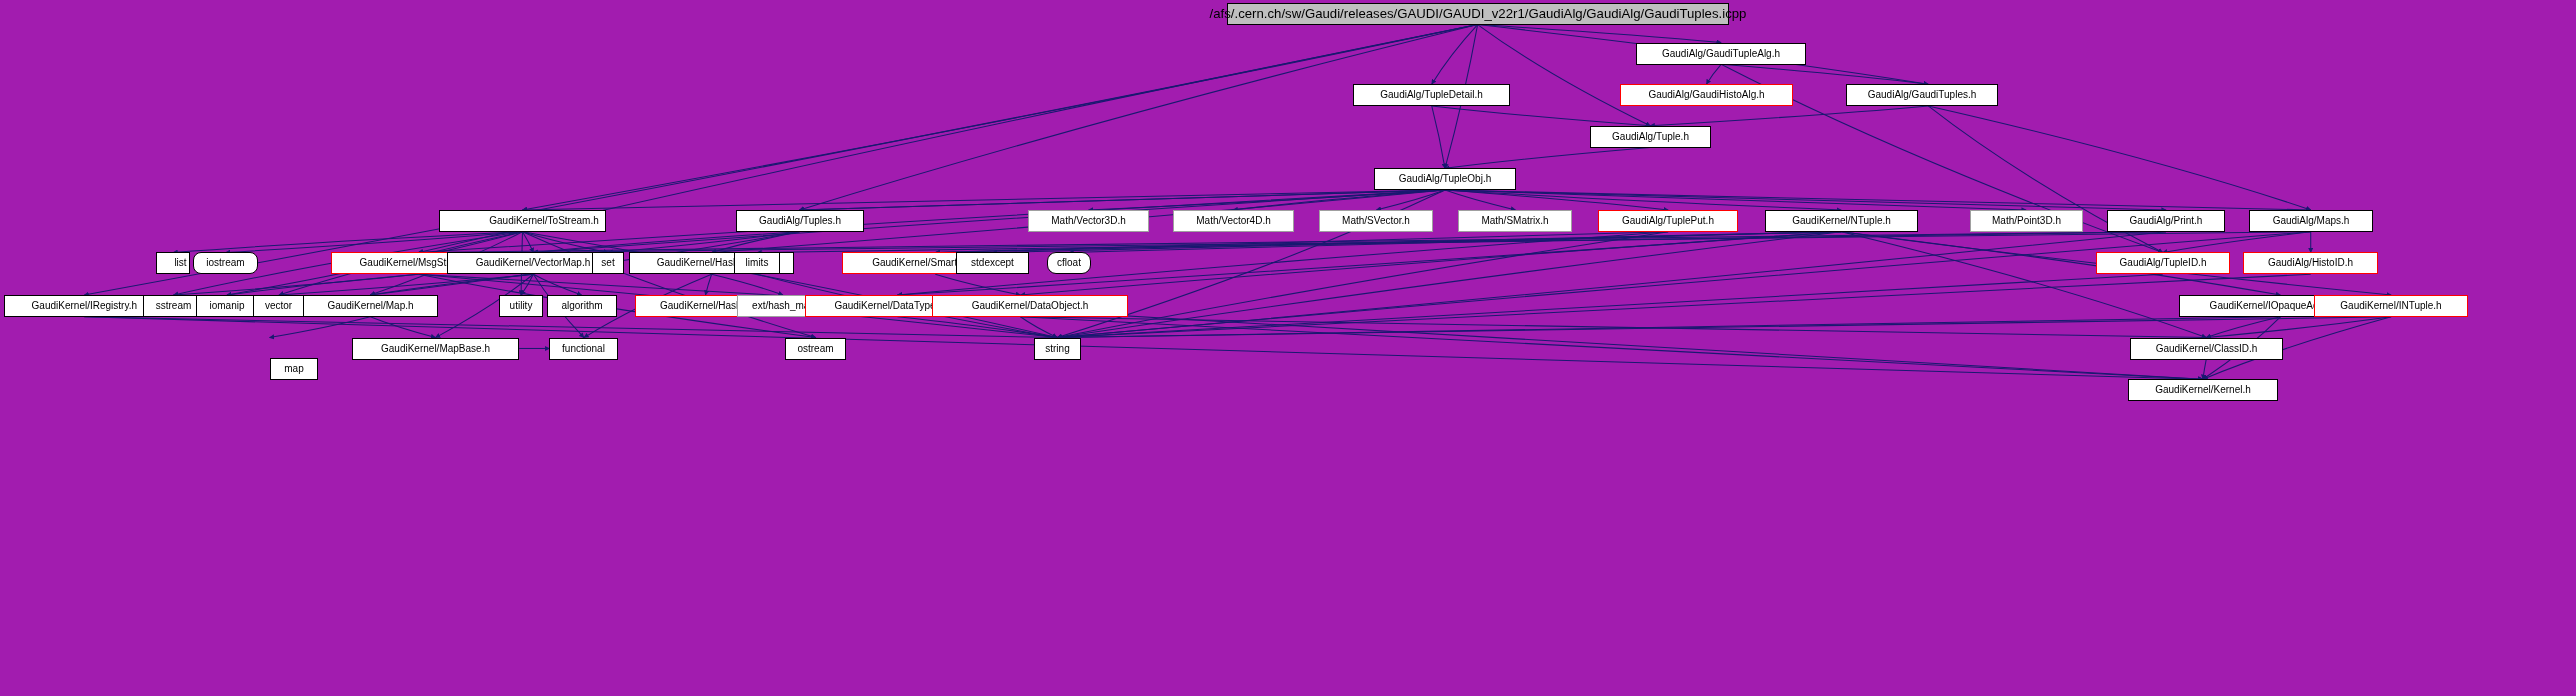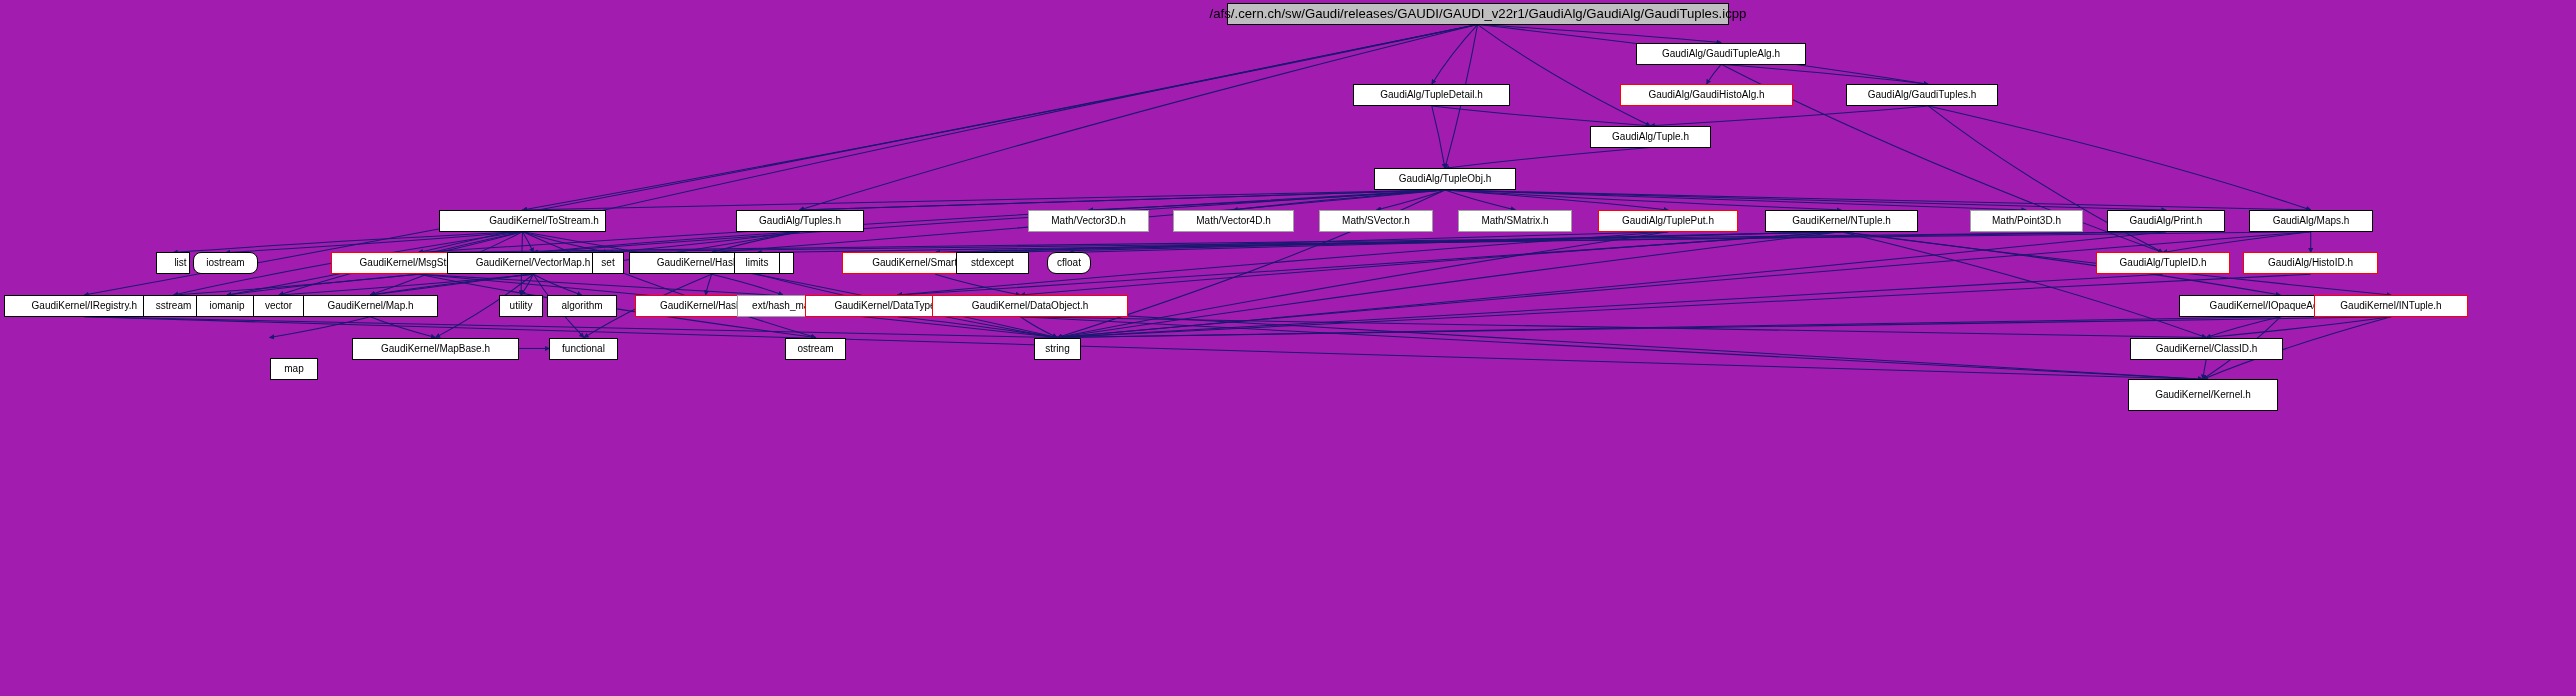--- a/index.html
+++ b/index.html
@@ -279,18 +279,18 @@
       </div>
       <div class="node" style="left: 785px; top: 338px; width: 61px; height: 22px;">
         <span class="lbl">ostream</span>
       </div>
       <div class="node" style="left: 1034px; top: 338px; width: 47px; height: 22px;">
         <span class="lbl">string</span>
       </div>
       <div class="node" style="left: 2130px; top: 338px; width: 153px; height: 22px;">
         <span class="lbl">GaudiKernel/ClassID.h</span>
       </div>
-      <div class="node" style="left: 2128px; top: 379px; width: 150px; height: 32px;">
+      <div class="node" style="left: 2128px; top: 379px; width: 150px; height: 22px;">
         <span class="lbl">GaudiKernel/Kernel.h</span>
       </div>
     </div>
 </div>
 
 
 </body></html>

